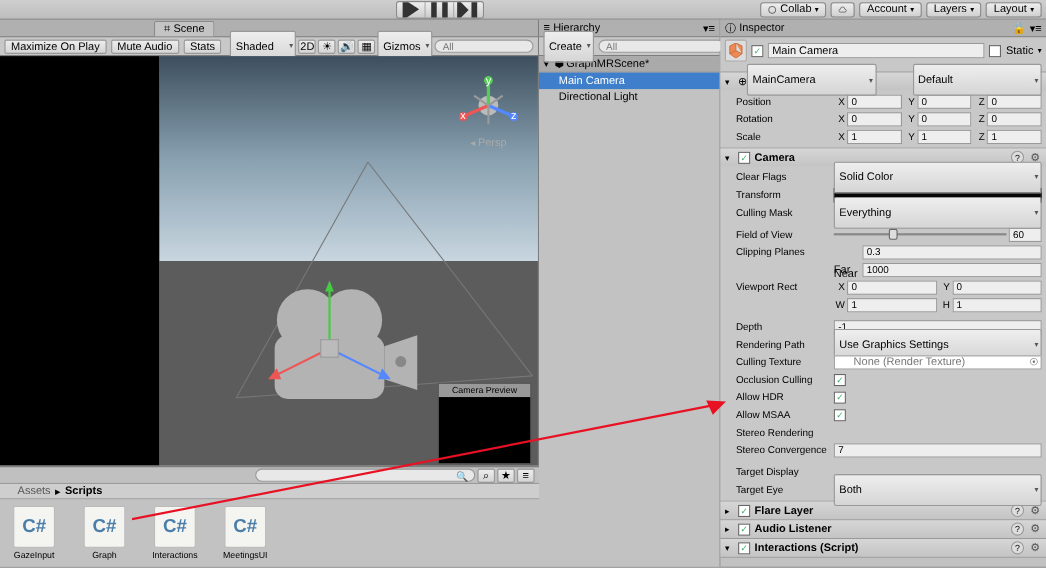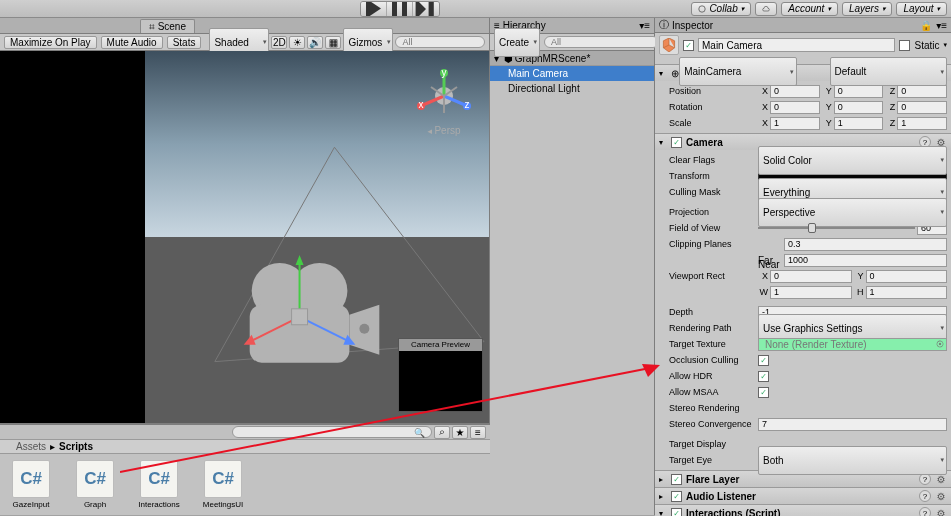--- a/index.html
+++ b/index.html
@@ -1,38 +1,38 @@
 <!DOCTYPE html>
 <html><head>
 <meta charset="utf-8">
 <style>
   * { margin:0; padding:0; box-sizing:border-box; font-family:"Lucida Grande","Segoe UI",Arial,sans-serif; font-size:10px; }
   body { background:#a2a2a2; width:951px; height:516px; overflow:hidden; color:#000; }
   .top-toolbar { height:18px; background:linear-gradient(#cfcfcf,#bdbdbd); border-bottom:1px solid #8a8a8a; display:flex; align-items:center; }
   .play-group { margin-left:360px; display:flex; border:1px solid #8a8a8a; border-radius:3px; overflow:hidden; }
   .tb-btn { width:26px; height:14px; background:linear-gradient(#eee,#ccc); border-right:1px solid #aaa; display:flex; align-items:center; justify-content:center; cursor:pointer; }
   .tb-btn:last-child { border-right:none; }
-  .right-tb { margin-left:auto; display:flex; gap:4px; padding-right:4px; height:14px;font-style:italic; }
+  .right-tb { margin-left:auto; display:flex; gap:4px; padding-right:4px; height:14px; }
   .tb-chip { padding:0 6px; border:1px solid #8a8a8a; border-radius:3px; background:linear-gradient(#eee,#d0d0d0); display:flex; align-items:center; gap:3px; height:14px; cursor:pointer; }
   .tb-chip svg { width:8px; height:8px; }
   .main { display:flex; height:497px; }
   .left-col { width:490px; display:flex; flex-direction:column; }
   .scene-pane { height:419px; display:flex; flex-direction:column; border-right:1px solid #7d7d7d; }
   .tabbar { height:16px; background:#b0b0b0; display:flex; align-items:flex-end; padding-left:140px; border-bottom:1px solid #7d7d7d; }
   .tab { background:#c4c4c4; border:1px solid #8a8a8a; border-bottom:none; padding:0 8px; height:14px; display:flex; align-items:center; gap:3px; border-radius:2px 2px 0 0; }
   .scene-opts { height:17px; background:#c8c8c8; border-bottom:1px solid #7d7d7d; display:flex; align-items:center; gap:2px; padding:0 4px; }
   .scene-opts-left { display:flex; gap:4px; flex-shrink:0; }
   .mini-btn { background:linear-gradient(#ededed,#d5d5d5); border:1px solid #999; border-radius:2px; padding:0 5px; height:13px; display:flex; align-items:center; cursor:pointer; }
   .mini-pill { width:16px; height:13px; border:1px solid #999; border-radius:2px; background:linear-gradient(#ededed,#d5d5d5); display:flex; align-items:center; justify-content:center; cursor:pointer; }
   .scene-body { flex:1; display:flex; position:relative; }
   .black-panel { width:145px; background:#000; }
   .viewport { flex:1; position:relative; background:linear-gradient(to bottom, #3d4f5e 0%, #88a0b0 25%, #c8d6e0 50%, #5c5c5c 50%, #5c5c5c 100%); overflow:hidden;}
   .gizmo-orient { position:absolute; top:18px; right:18px; width:54px; height:68px; display:flex; flex-direction:column; align-items:center; }
   .persp-label { color:#aaa; font-size:9px; margin-top:2px; }
-  .camera-prev { position:absolute; right:6px; bottom:11px; width:85px; border:1px solid #555; }
+  .camera-prev { position:absolute; right:6px; bottom:1px; width:85px; border:1px solid #555; }
   .camera-prev-head { height:12px; background:#999; color:#000; text-align:center; font-size:8px; line-height:12px; }
   .camera-prev-body { height:60px; background:#000; }
   .project-pane { flex:1; border-top:2px solid #7d7d7d; display:flex; flex-direction:column; background:#c2c2c2; }
   .proj-search { height:15px; border-bottom:1px solid #9a9a9a; background:#c0c0c0; display:flex; align-items:center; justify-content:flex-end; padding:0 4px; gap:2px; }
   .proj-search input { width:200px; height:12px; border:1px solid #999; border-radius:8px; padding:0 12px 0 6px; font-size:9px; background:#e8e8e8;}
   .proj-bread { height:14px; background:#cecece; border-bottom:1px solid #9a9a9a; display:flex; align-items:center; padding:0 4px; gap:4px; }
   .proj-bread span:first-child { color:#555;margin-left:12px; }
   .proj-body { flex:1; background:#c2c2c2; display:flex; gap:18px; padding:6px 8px; }
   .asset { display:flex; flex-direction:column; align-items:center; width:46px; cursor:pointer; }
   .asset-icon { width:38px; height:38px; background:#f4f4f0; border:1px solid #bbb; border-radius:2px; display:flex; align-items:center; justify-content:center; color:#4a7ea8; font-size:17px; font-weight:bold;}
@@ -69,21 +69,21 @@
   .prop-val { flex:1; display:flex; align-items:center; gap:2px;}
   .num-field { height:13px; border:1px solid #999; background:#eee; padding:0 3px; min-width:30px; flex:1; display:flex; align-items:center; font-size:9px;}
   .axis-lbl { width:10px; text-align:right; font-size:9px;}
   .full-dd { flex:1; }
   .help-ico { width:12px; height:12px; border:1px solid #999; border-radius:6px; font-size:8px; display:flex; align-items:center; justify-content:center; background:#ddd; cursor:pointer;}
   .color-field { flex:1; height:13px; border:1px solid #333; background:#060606; cursor:pointer;}
   .slider { flex:1; height:13px; display:flex; align-items:center;}
   .slider-track { flex:1; height:2px; background:#888; position:relative;}
   .slider-thumb { position:absolute; top:-4px; width:8px; height:10px; background:#ddd; border:1px solid #666; border-radius:2px;}
   .red-arrow { position:absolute; pointer-events:none; z-index:100;}
-  .script-field { flex:1; height:13px; border:1px solid #999; background:#86efac; color:#777; padding:0 12px 0 6px; display:flex; align-items:center; font-size:9px; position:relative;}
+  .script-field { flex:1; height:13px; border:1px solid #999; background:#ffffff; color:#777; padding:0 12px 0 17px; display:flex; align-items:center; font-size:9px; position:relative;}
   .script-field::before { content:"⦿"; position:absolute; right:2px; font-size:8px; }
   .search-ico { position:absolute; font-size:9px; }
 </style>
 </head>
 <body>
 
 <div class="top-toolbar">
   <div class="play-group">
     <div class="tb-btn">
         <svg viewBox="0 0 10 10">
@@ -384,28 +384,20 @@
         <div class="prop">
             <div class="prop-label">Culling Mask</div>
             <div class="prop-val">
               <div class="dd full-dd">
                 <span>Everything</span>
               </div>
             </div>
           </div>
         <div style="height:4px;"></div>
         <div class="prop">
-            <div class="prop-label">Projection</div>
-            <div class="prop-val">
-              <div class="dd full-dd">
-                <span>Perspective</span>
-              </div>
-            </div>
-          </div>
-        <div class="prop">
             <div class="prop-label">Field of View</div>
             <div class="prop-val">
               <div class="slider">
                 <div class="slider-track">
                   <div class="slider-thumb" style="left:32%;"></div>
                 </div>
               </div>
               <div class="num-field" style="flex:0 0 30px;">60</div>
             </div>
           </div>
@@ -450,21 +442,21 @@
           </div>
         <div class="prop">
             <div class="prop-label">Rendering Path</div>
             <div class="prop-val">
               <div class="dd full-dd">
                 <span>Use Graphics Settings</span>
               </div>
             </div>
           </div>
         <div class="prop">
-            <div class="prop-label">Target Texture</div>
+            <div class="prop-label">Culling Texture</div>
             <div class="prop-val">
               <div class="script-field">
                 <span>None (Render Texture)</span>
               </div>
             </div>
           </div>
         <div class="prop">
             <div class="prop-label">Occlusion Culling</div>
             <div class="prop-val">
               <div class="chk">✓</div>

